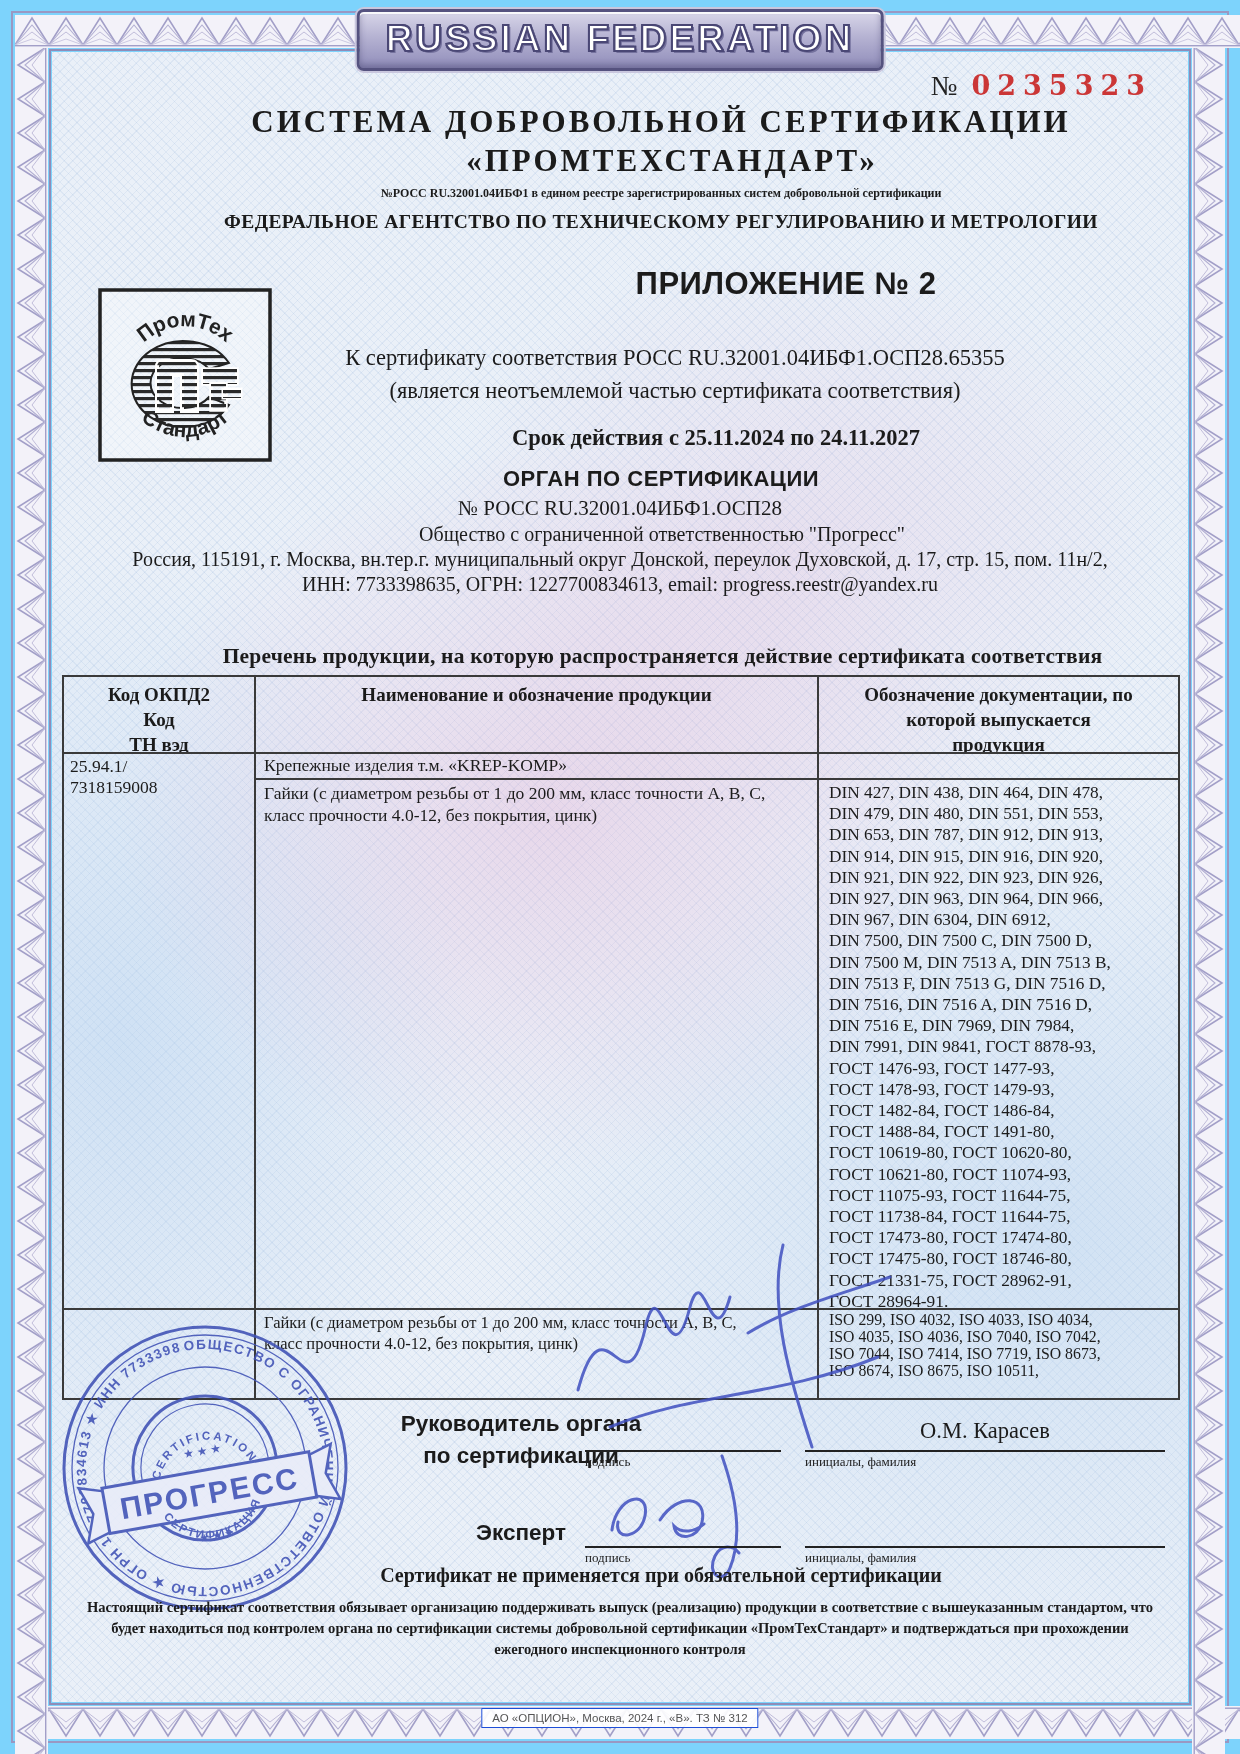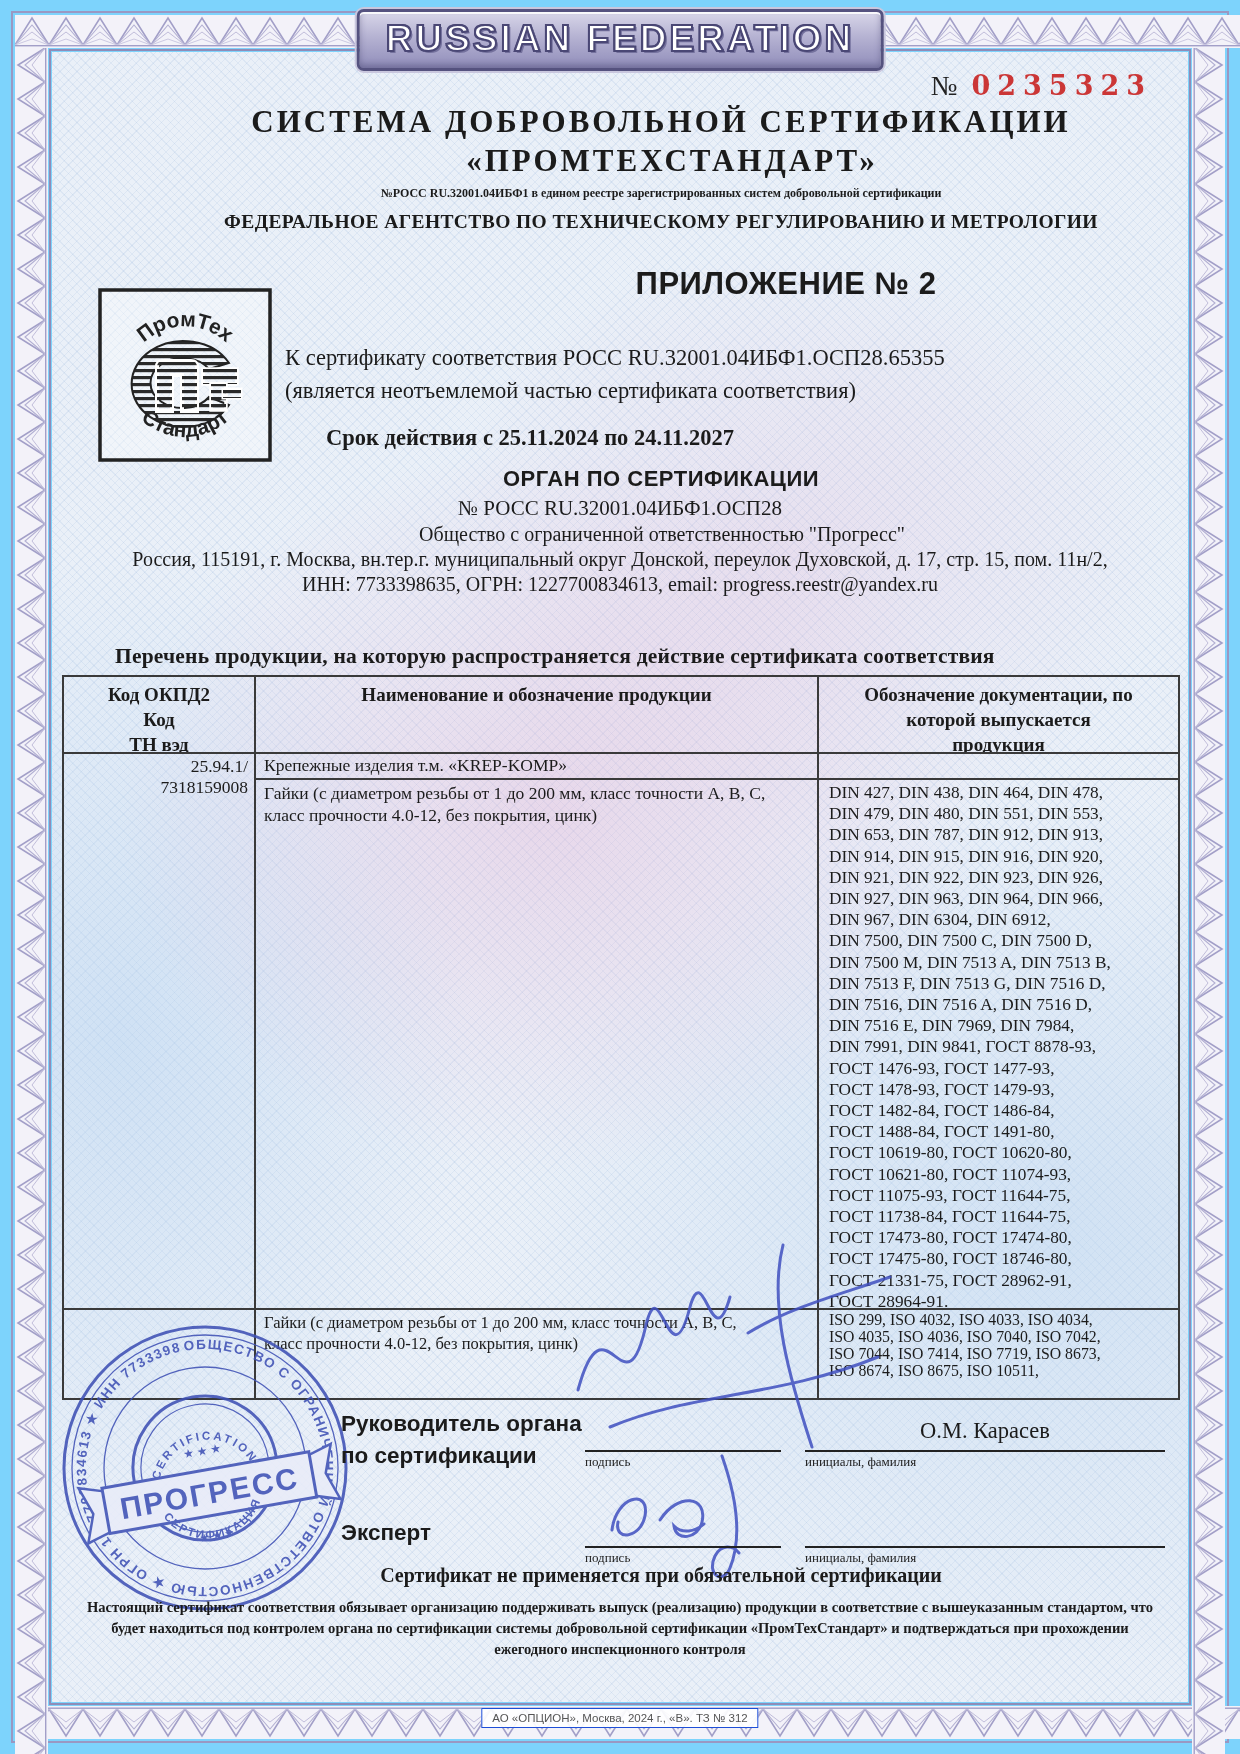--- a/index.html
+++ b/index.html
@@ -17,21 +17,21 @@
   .content-bg{position:absolute;inset:52px;
     background-color:#eaf0f8;
     background-image:
       radial-gradient(ellipse 620px 520px at 44% 46%, rgba(228,176,212,.38), rgba(228,176,212,0) 70%),
       radial-gradient(ellipse 520px 430px at 66% 30%, rgba(222,168,208,.22), transparent 70%),
       radial-gradient(ellipse 760px 620px at 88% 72%, rgba(188,214,240,.55), transparent 72%),
       radial-gradient(ellipse 500px 700px at 6% 60%, rgba(180,210,240,.5), transparent 70%),
       repeating-linear-gradient(45deg, rgba(105,148,203,.11) 0 1px, transparent 1px 6px),
       repeating-linear-gradient(-45deg, rgba(105,148,203,.11) 0 1px, transparent 1px 6px);}
   
-  .t{position:absolute;}
+  .t{position:absolute;text-align:center;}
   .ser{font-family:"Liberation Serif", serif;}
   .sans{font-family:"Liberation Sans", sans-serif;}
   .b{font-weight:bold;padding-left:41px;}
   .ctr{text-align:center;}
   .pre{white-space:pre-line;}
   
   .banner{position:absolute;top:9px;left:50%;transform:translateX(-50%);
     background:linear-gradient(180deg,#d8d6e9 0%,#b5b2d2 45%,#908dba 100%);
     border:3px solid #55527f;border-radius:7px;padding:6px 26px 8px;
     box-shadow:inset 0 2px 0 rgba(255,255,255,.85), inset 0 -3px 6px rgba(60,57,100,.4), 0 0 0 2px #c9c7de;}
@@ -58,21 +58,21 @@
   .organ-addr{top:548px;left:20px;width:1200px;font-size:20px;}
   .organ-inn{top:573px;left:0;width:100%;font-size:20px;}
   .list-heading{top:644px;left:74px;width:1095px;font-size:21.5px;letter-spacing:.2px;}
   
   .cert-table{position:absolute;left:62px;top:675px;width:1114px;
     border:2px solid #3a3a3a;display:grid;grid-template-columns:192px 563px 1fr;
     grid-template-rows:77px 26px 530px 88px;}
   .cell{border-right:2px solid #3a3a3a;border-bottom:2px solid #3a3a3a;overflow:hidden;}
   .noR{border-right:none;} .noB{border-bottom:none;}
   .hcell{font-weight:bold;font-size:19px;text-align:center;line-height:1.32;padding-top:5px;}
-  .code-cell{grid-column:1;grid-row:2/4;font-size:17.5px;line-height:21px;padding:2px 6px;text-align:right;}
+  .code-cell{grid-column:1;grid-row:2/4;font-size:17.5px;line-height:21px;padding:2px 6px;}
   .c-a2{grid-column:2;grid-row:2;font-size:17.5px;padding:1px 8px;}
   .c-a3{grid-column:3;grid-row:2;}
   .c-b2{grid-column:2;grid-row:3;font-size:17.5px;line-height:22px;padding:2px 8px;}
   .c-b3{grid-column:3;grid-row:3;font-size:17.3px;line-height:21.2px;padding:2px 0 0 10px;}
   .c-c1{grid-column:1;grid-row:4;}
   .c-c2{grid-column:2;grid-row:4;font-size:16.5px;line-height:21px;padding:2px 8px;}
   .c-c3{grid-column:3;grid-row:4;font-size:15.8px;line-height:16.9px;padding:2px 0 0 10px;}
   
   .role-head{top:1408px;left:300px;width:360px;font-size:22.5px;line-height:32px;}
   .role-expert{top:1520px;left:300px;width:360px;font-size:22.5px;}

